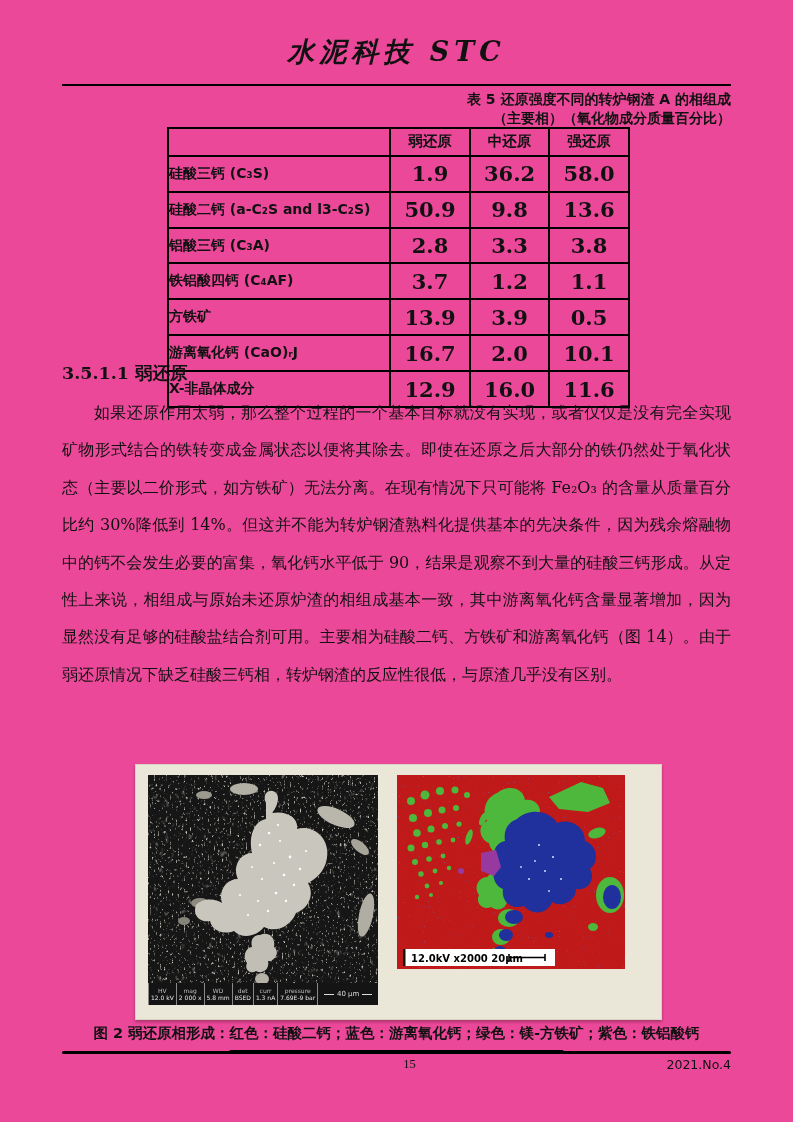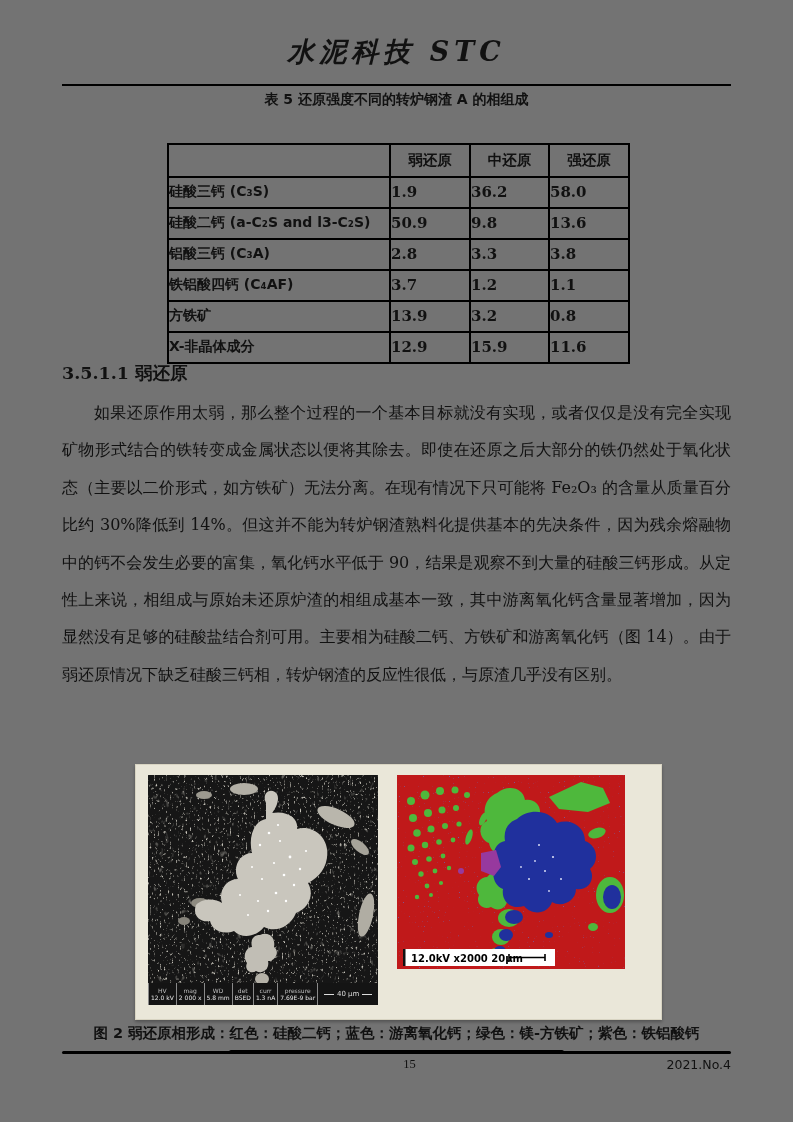--- a/index.html
+++ b/index.html
@@ -1,51 +1,51 @@
 <!DOCTYPE html>
 <html><head>
 <meta charset="utf-8">
 <style>
   html,body{margin:0;padding:0;background:#f2f2f2;}
   .page{
-    position:relative;width:793px;height:1122px;background:#737373;
+    position:relative;width:793px;height:1122px;background:#ec4899;
     font-family:"DejaVu Serif","Liberation Serif",serif;color:#111;
     margin:0 auto;overflow:hidden;
   }
   
   .journal-title{
     position:absolute;top:34px;left:0;width:100%;text-align:center;
     font-family:"DejaVu Serif",serif;font-style:italic;font-weight:600;
     font-size:27px;letter-spacing:5px;
   }
   .header-rule{position:absolute;left:62px;top:84px;width:669px;height:2px;background:#000;}
   
   .table-caption{
-    position:absolute;top:90px;left:62px;width:669px;text-align:center;
+    position:absolute;top:90px;left:62px;width:669px;text-align:right;
     font-family:"DejaVu Sans","Liberation Sans",sans-serif;font-weight:bold;
     font-size:14px;line-height:19px;
   }
   table.phase{
-    position:absolute;left:167px;top:143px;width:461px;height:221px;
+    position:absolute;left:167px;top:127px;width:461px;height:281px;
     border-collapse:collapse;table-layout:fixed;
   }
   table.phase td,table.phase th{border:2px solid #000;padding:0;}
   table.phase col.c0{width:222px;} table.phase col.c1{width:80px;}
   table.phase col.c2{width:79px;}  table.phase col.c3{width:80px;}
   .cell-label{
     font-family:"DejaVu Sans","Liberation Sans",sans-serif;font-weight:bold;
     font-size:14px;text-align:left;padding-left:6px;border-radius:9px;
   }
   .cell-head{
     font-family:"DejaVu Sans","Liberation Sans",sans-serif;font-weight:bold;
     font-size:14.5px;text-align:center;
   }
   .cell-val{
     font-family:"DejaVu Serif","Liberation Serif",serif;font-weight:bold;
-    font-size:15px;
+    font-size:21px;text-align:center;
   }
   
   .section-heading{
     position:absolute;left:62px;top:361px;font-size:17.5px;font-weight:bold;
     font-family:"DejaVu Serif",serif;
   }
   .body-text{
     position:absolute;left:62px;top:394px;width:669px;
     font-size:16px;line-height:37.4px;text-align:justify;text-indent:2em;
   }
@@ -91,20 +91,21 @@
 </head>
 <body>
 
 <div class="page">
 
   <div class="journal-title">水泥科技 STC</div>
   <div class="header-rule"></div>
 
   <div class="table-caption">
     <div>表 5 还原强度不同的转炉钢渣 A 的相组成</div>
+    <div>（主要相）（氧化物成分质量百分比）</div>
   </div>
 
   <table class="phase">
     <colgroup>
         <col class="c0">
         <col class="c1">
         <col class="c2">
         <col class="c3">
       </colgroup>
     <tbody>
@@ -134,27 +135,33 @@
     </tr>
     <tr>
       <td class="cell-label">铁铝酸四钙 (C₄AF)</td>
       <td class="cell-val">3.7</td>
       <td class="cell-val">1.2</td>
       <td class="cell-val">1.1</td>
     </tr>
     <tr>
       <td class="cell-label">方铁矿</td>
       <td class="cell-val">13.9</td>
-      <td class="cell-val">3.2</td>
-      <td class="cell-val">0.8</td>
+      <td class="cell-val">3.9</td>
+      <td class="cell-val">0.5</td>
+    </tr>
+    <tr>
+      <td class="cell-label">游离氧化钙 (CaO)ᵣJ</td>
+      <td class="cell-val">16.7</td>
+      <td class="cell-val">2.0</td>
+      <td class="cell-val">10.1</td>
     </tr>
     <tr>
       <td class="cell-label">X-非晶体成分</td>
       <td class="cell-val">12.9</td>
-      <td class="cell-val">15.9</td>
+      <td class="cell-val">16.0</td>
       <td class="cell-val">11.6</td>
     </tr>
   </tbody>
     </table>
 
   <div class="section-heading">3.5.1.1 弱还原</div>
   <div class="body-text">如果还原作用太弱，那么整个过程的一个基本目标就没有实现，或者仅仅是没有完全实现矿物形式结合的铁转变成金属状态以便将其除去。即使在还原之后大部分的铁仍然处于氧化状态（主要以二价形式，如方铁矿）无法分离。在现有情况下只可能将 Fe₂O₃ 的含量从质量百分比约 30%降低到 14%。但这并不能为转炉钢渣熟料化提供基本的先决条件，因为残余熔融物中的钙不会发生必要的富集，氧化钙水平低于 90，结果是观察不到大量的硅酸三钙形成。从定性上来说，相组成与原始未还原炉渣的相组成基本一致，其中游离氧化钙含量显著增加，因为显然没有足够的硅酸盐结合剂可用。主要相为硅酸二钙、方铁矿和游离氧化钙（图 14）。由于弱还原情况下缺乏硅酸三钙相，转炉钢渣的反应性很低，与原渣几乎没有区别。</div>
 
   <div class="figure-panel">
 

